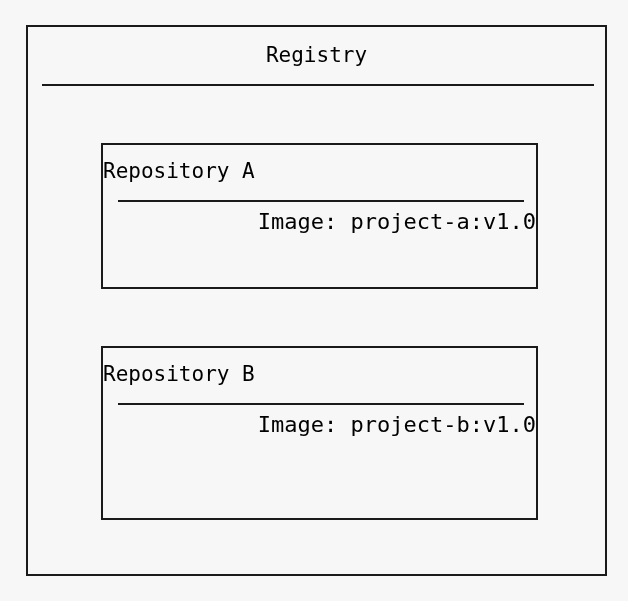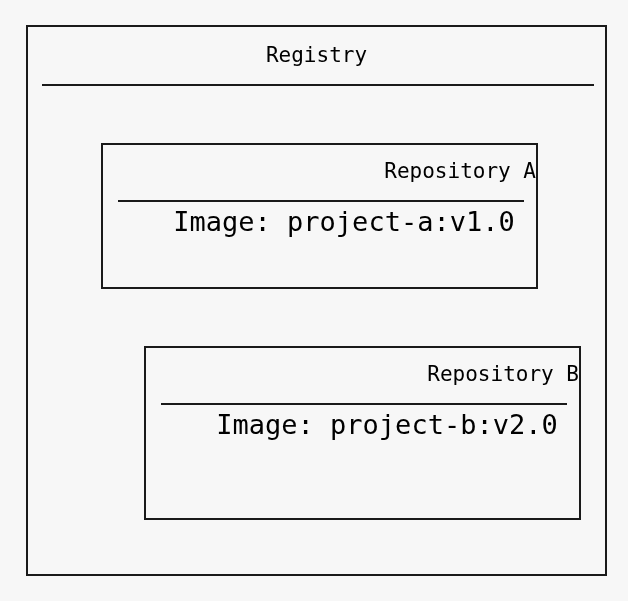--- a/index.html
+++ b/index.html
@@ -66,29 +66,28 @@
   }
 
   .repo-box.repo-a {
     top: 116px;
     height: 146px;
   }
 
   .repo-box.repo-b {
     top: 319px;
     height: 174px;
-    margin-left: 43px;
   }
 
   .repo-title {
     position: absolute;
     left: 0;
     top: 11px;
     width: 100%;
-    text-align: right;
+    text-align: left;
     font-size: 21px;
     line-height: 30px;
     white-space: pre;
   }
 
   .repo-divider {
     position: absolute;
     left: 15px;
     top: 55px;
     width: 406px;
@@ -97,24 +96,24 @@
   }
 
   .repo-images {
     position: absolute;
     left: 49px;
     top: 62px;
     right: 0;
   }
 
   .image-line {
-    font-size: 27px;
+    font-size: 22px;
     line-height: 29px;
     white-space: pre;
-    text-align: center;
+    text-align: right;
   }
 </style>
 </head>
 <body>
 
 <div id="diagram-root">
 
   <div class="registry-box">
 
     <div class="registry-title">Registry</div>
@@ -126,18 +125,18 @@
       <div class="repo-divider"></div>
       <div class="repo-images">
         <div class="image-line">Image: project-a:v1.0</div>
       </div>
     </div>
 
     <div class="repo-box repo-b">
       <div class="repo-title">Repository B</div>
       <div class="repo-divider"></div>
       <div class="repo-images">
-        <div class="image-line">Image: project-b:v2.0</div>
+        <div class="image-line">Image: project-b:v1.0</div>
       </div>
     </div>
 
   </div>
 </div>
 
 </body></html>

